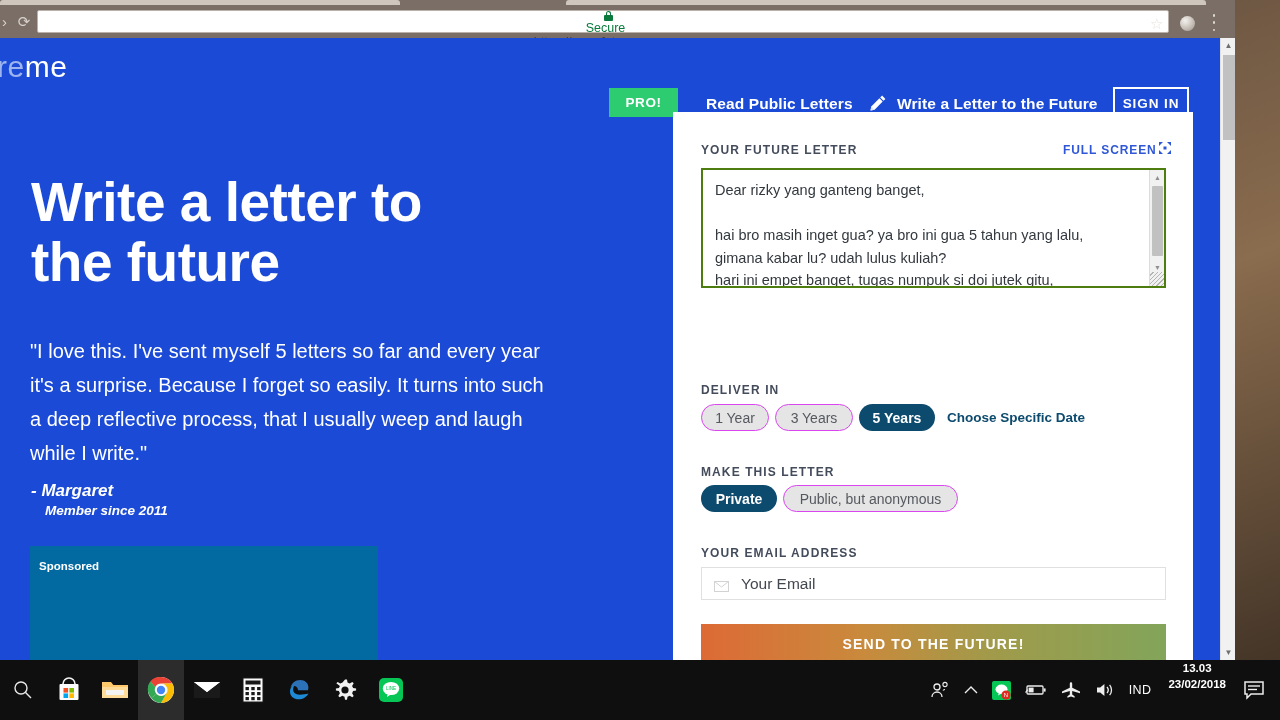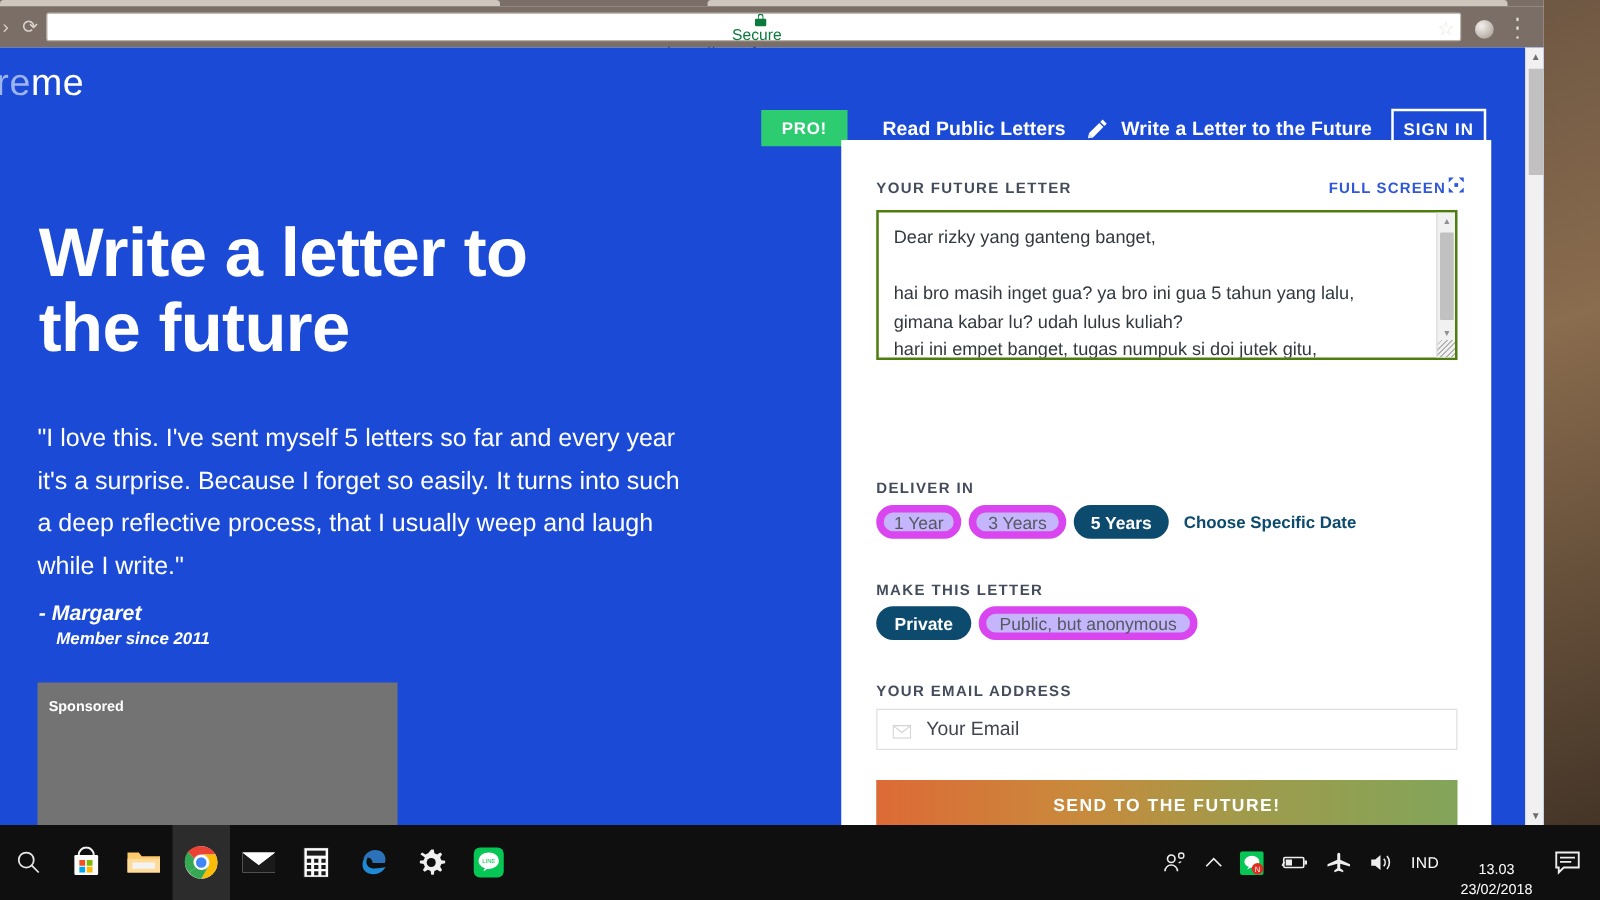--- a/index.html
+++ b/index.html
@@ -132,22 +132,22 @@
     position: absolute; left: 31px; top: 443px; color: #ffffff;
   }
   .hero-attrib .name {
     font-size: 17px; font-style: italic; font-weight: bold;
   }
   .hero-attrib .since {
     margin-left: 14px; margin-top: 2px;
     font-size: 13.5px; font-style: italic; font-weight: bold;
   }
   .sponsored-box {
-    position: absolute; left: 30px; top: 508px; width: 288px; height: 114px;
-    background: #737373;
+    position: absolute; left: 30px; top: 508px; width: 348px; height: 114px;
+    background: #0369a1;
   }
   .sponsored-label {
     position: absolute; left: 9px; top: 14px;
     color: #ffffff; font-size: 11.5px; font-weight: bold;
   }
 
   
   .form-card {
     position: absolute; left: 673px; top: 74px; width: 520px; height: 548px;
     background: #ffffff;
@@ -196,21 +196,21 @@
     position: absolute; right: 0px; bottom: 0px; width: 14px; height: 14px;
     background: repeating-linear-gradient(135deg, transparent 0 2px, #b4b4b4 2px 3px);
   }
 
   .lbl-deliver { left: 28px; top: 271px; }
   .pill {
     position: absolute; height: 27px; border-radius: 14px;
     display: flex; align-items: center; justify-content: center;
     font-size: 14px; white-space: nowrap;
   }
-  .pill.off { border: 6px solid #d946ef; background: #c4b5fd; color: #55595f; }
+  .pill.off { border: 1px solid #d946ef; background: #e5e5e5; color: #55595f; }
   .pill.on  { background: #0c4a6e; color: #ffffff; font-weight: bold; }
   .p-1y { left: 28px; top: 292px; width: 68px; }
   .p-3y { left: 102px; top: 292px; width: 78px; }
   .p-5y { left: 186px; top: 292px; width: 76px; }
   .choose-date {
     position: absolute; left: 274px; top: 298px;
     color: #0c4a6e; font-size: 13.5px; font-weight: bold;
   }
 
   .lbl-make { left: 28px; top: 353px; }
@@ -266,22 +266,22 @@
     position: absolute; right: 0; top: 0; height: 60px;
     display: flex; align-items: center; padding-right: 8px;
   }
   .tray-item {
     height: 60px; display: flex; align-items: center; justify-content: center;
     padding: 0 7px; color: #ffffff;
   }
   .tray-lang { font-size: 12.5px; letter-spacing: 0.4px; }
   .tray-clock {
     height: 60px; display: flex; flex-direction: column;
-    align-items: center; justify-content: flex-end; padding: 0 10px;
-    color: #ffffff; font-size: 11.5px; line-height: 16px;
+    align-items: center; justify-content: flex-start; padding: 0 10px;
+    color: #ffffff; font-size: 11.5px; line-height: 16px; font-weight: bold;
   }
 </style>
 </head>
 <body>
 
 <div id="root">
 
   <div class="wallpaper"></div>
 
   <div class="browser">

